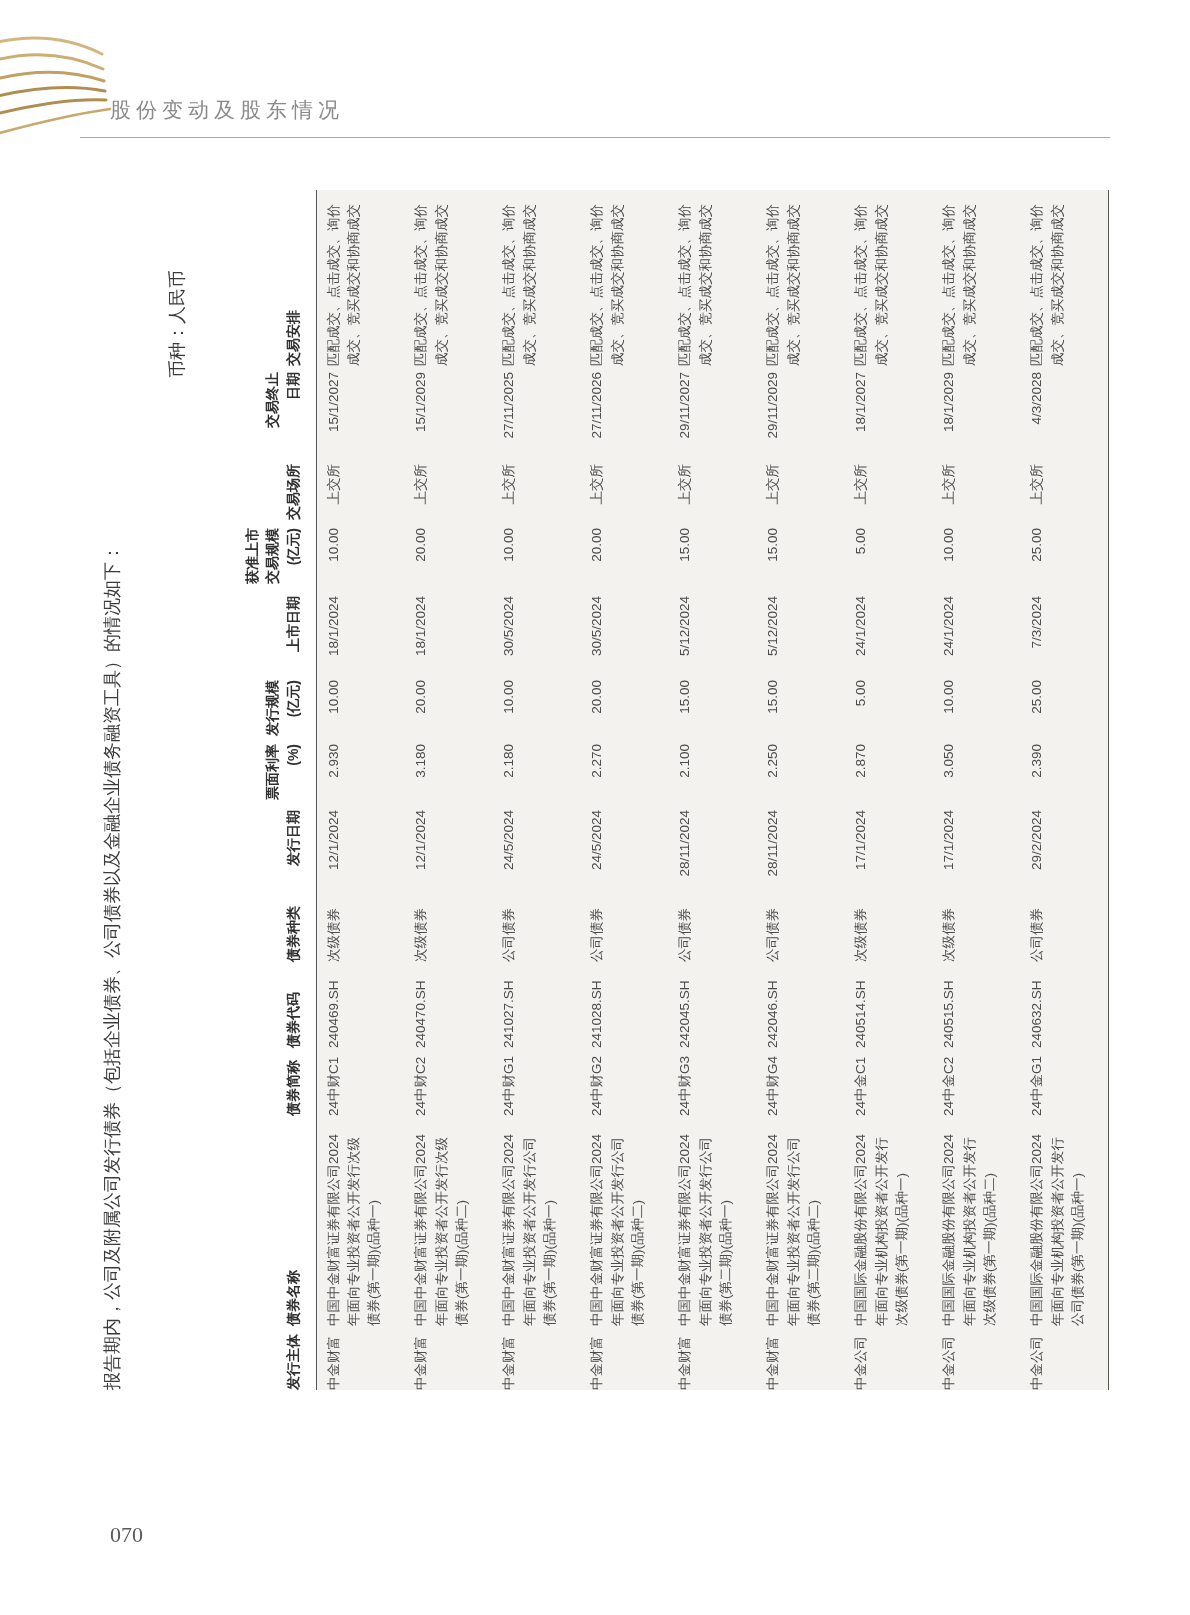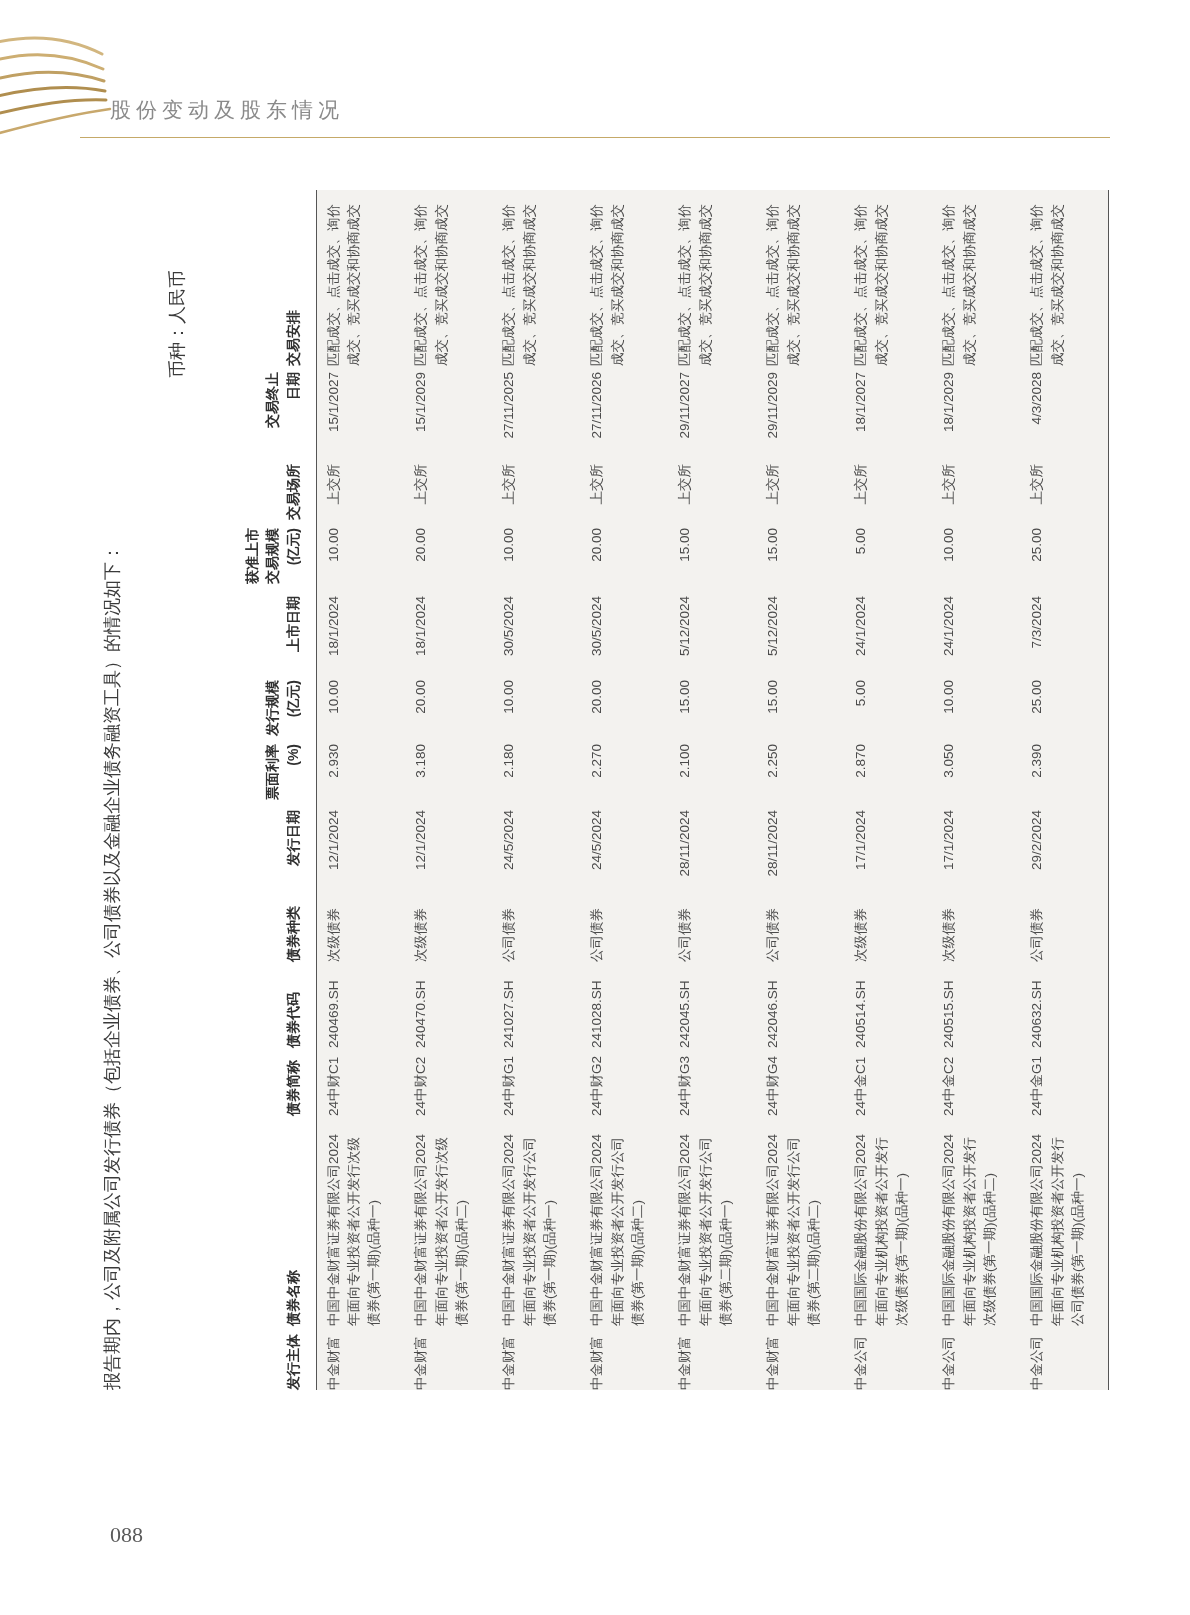--- a/index.html
+++ b/index.html
@@ -256,15 +256,15 @@
             <td style="text-align: right;">25.00</td>
             <td style="text-align: right;">上交所</td>
             <td style="text-align: right;">4/3/2028</td>
             <td style="text-align: left;">匹配成交、点击成交、询价
 成交、竞买成交和协商成交</td>
           </tr>
         </tbody>
     </table>
   </div>
 
-  <div class="page-num">088</div>
+  <div class="page-num">070</div>
 
 </div>
 
 </body></html>

